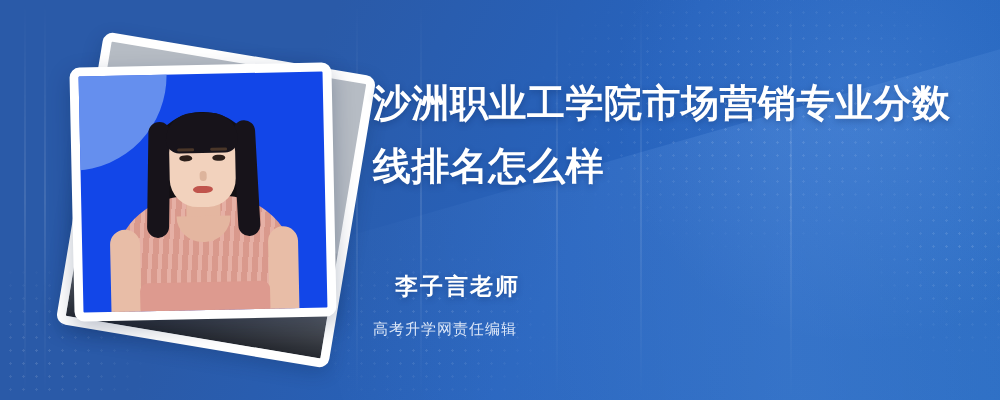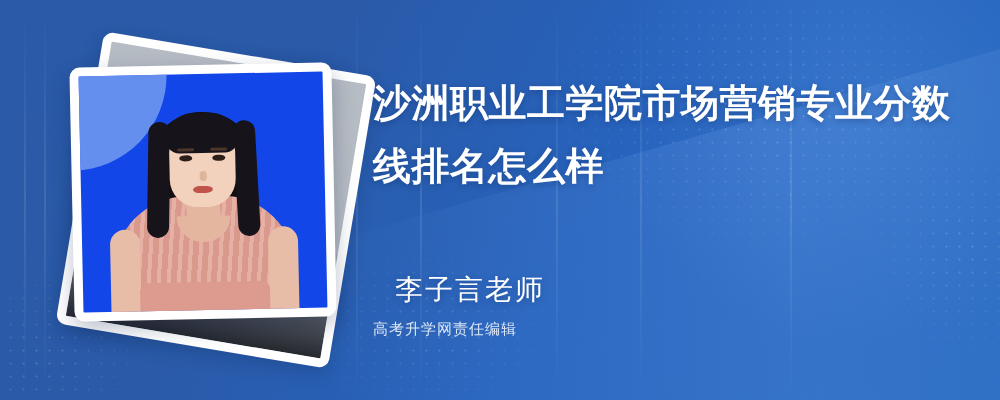--- a/index.html
+++ b/index.html
@@ -299,22 +299,22 @@
     line-height: 63px;
     letter-spacing: 0.5px;
     text-shadow: 0 2px 6px rgba(10,35,85,0.35);
   }
   .author-name {
     position: absolute;
     top: 271px;
     left: 22px;
     margin: 0;
     color: #ffffff;
-    font-size: 28px;
-    font-weight: normal;
+    font-size: 23px;
+    font-weight: bold;
     letter-spacing: 2px;
     text-shadow: 0 2px 6px rgba(10,35,85,0.35);
   }
   .author-role {
     position: absolute;
     top: 320px;
     left: 0;
     margin: 0;
     color: #dbe6f7;
     font-size: 15px;

